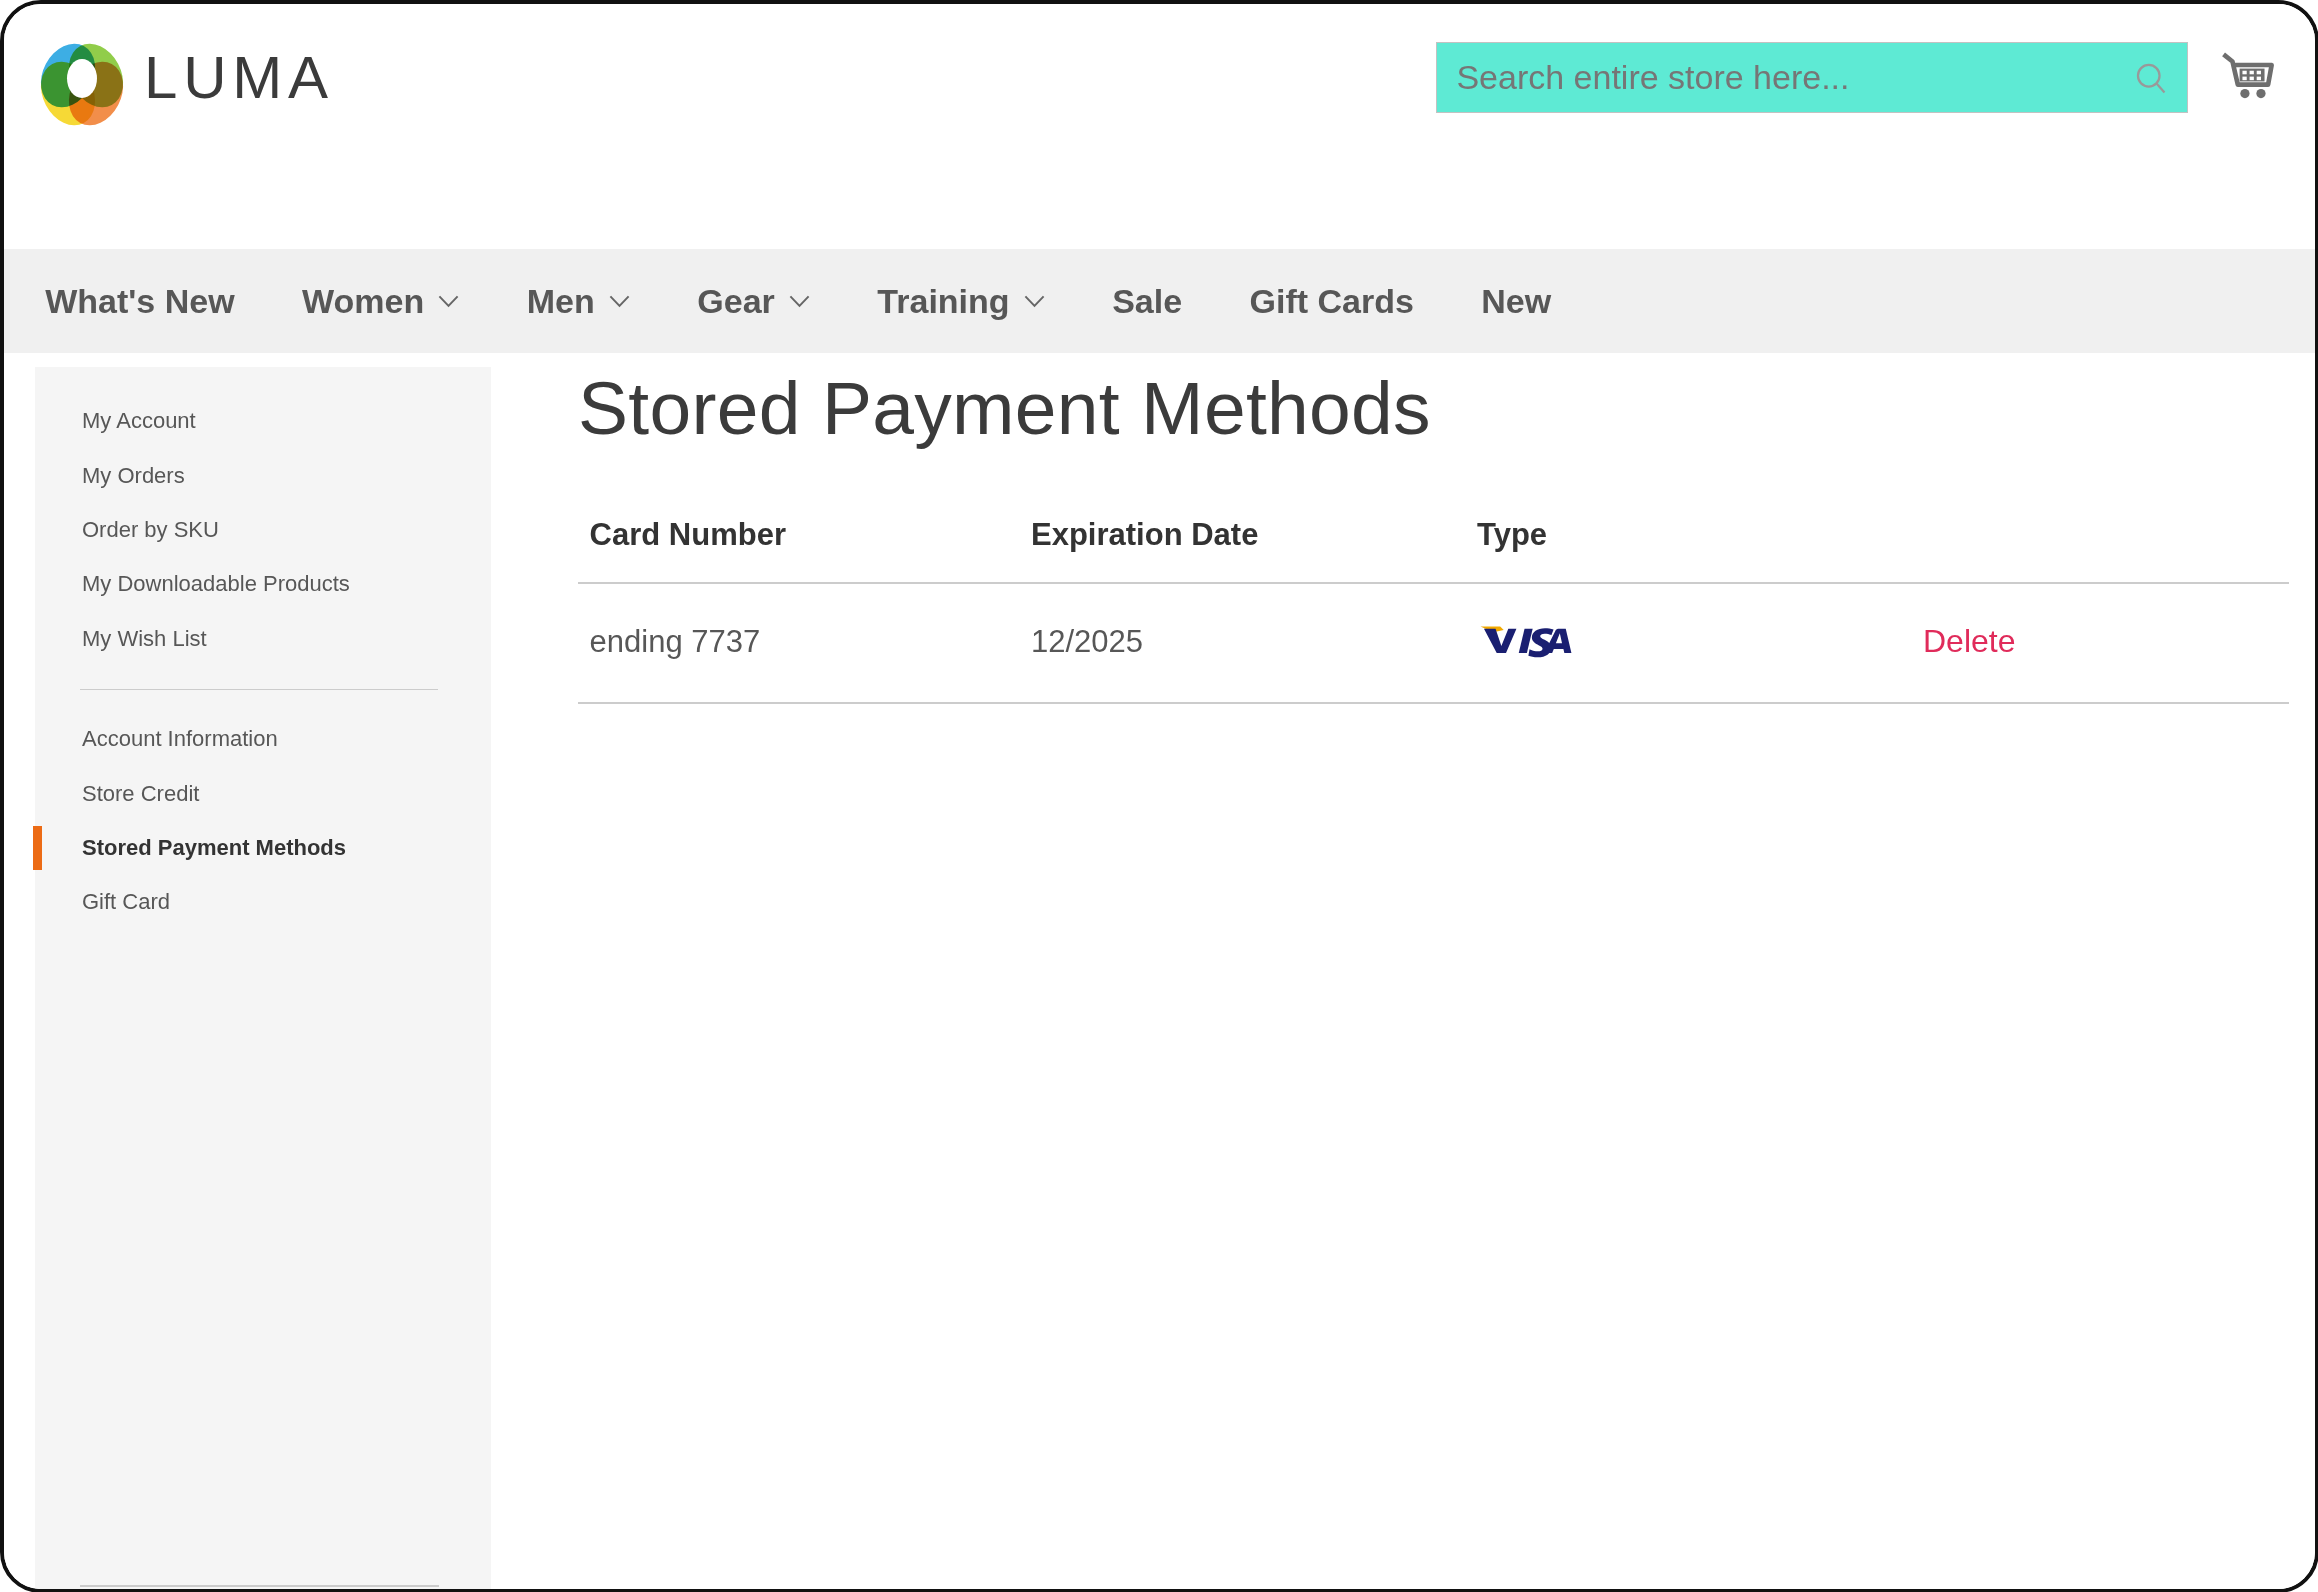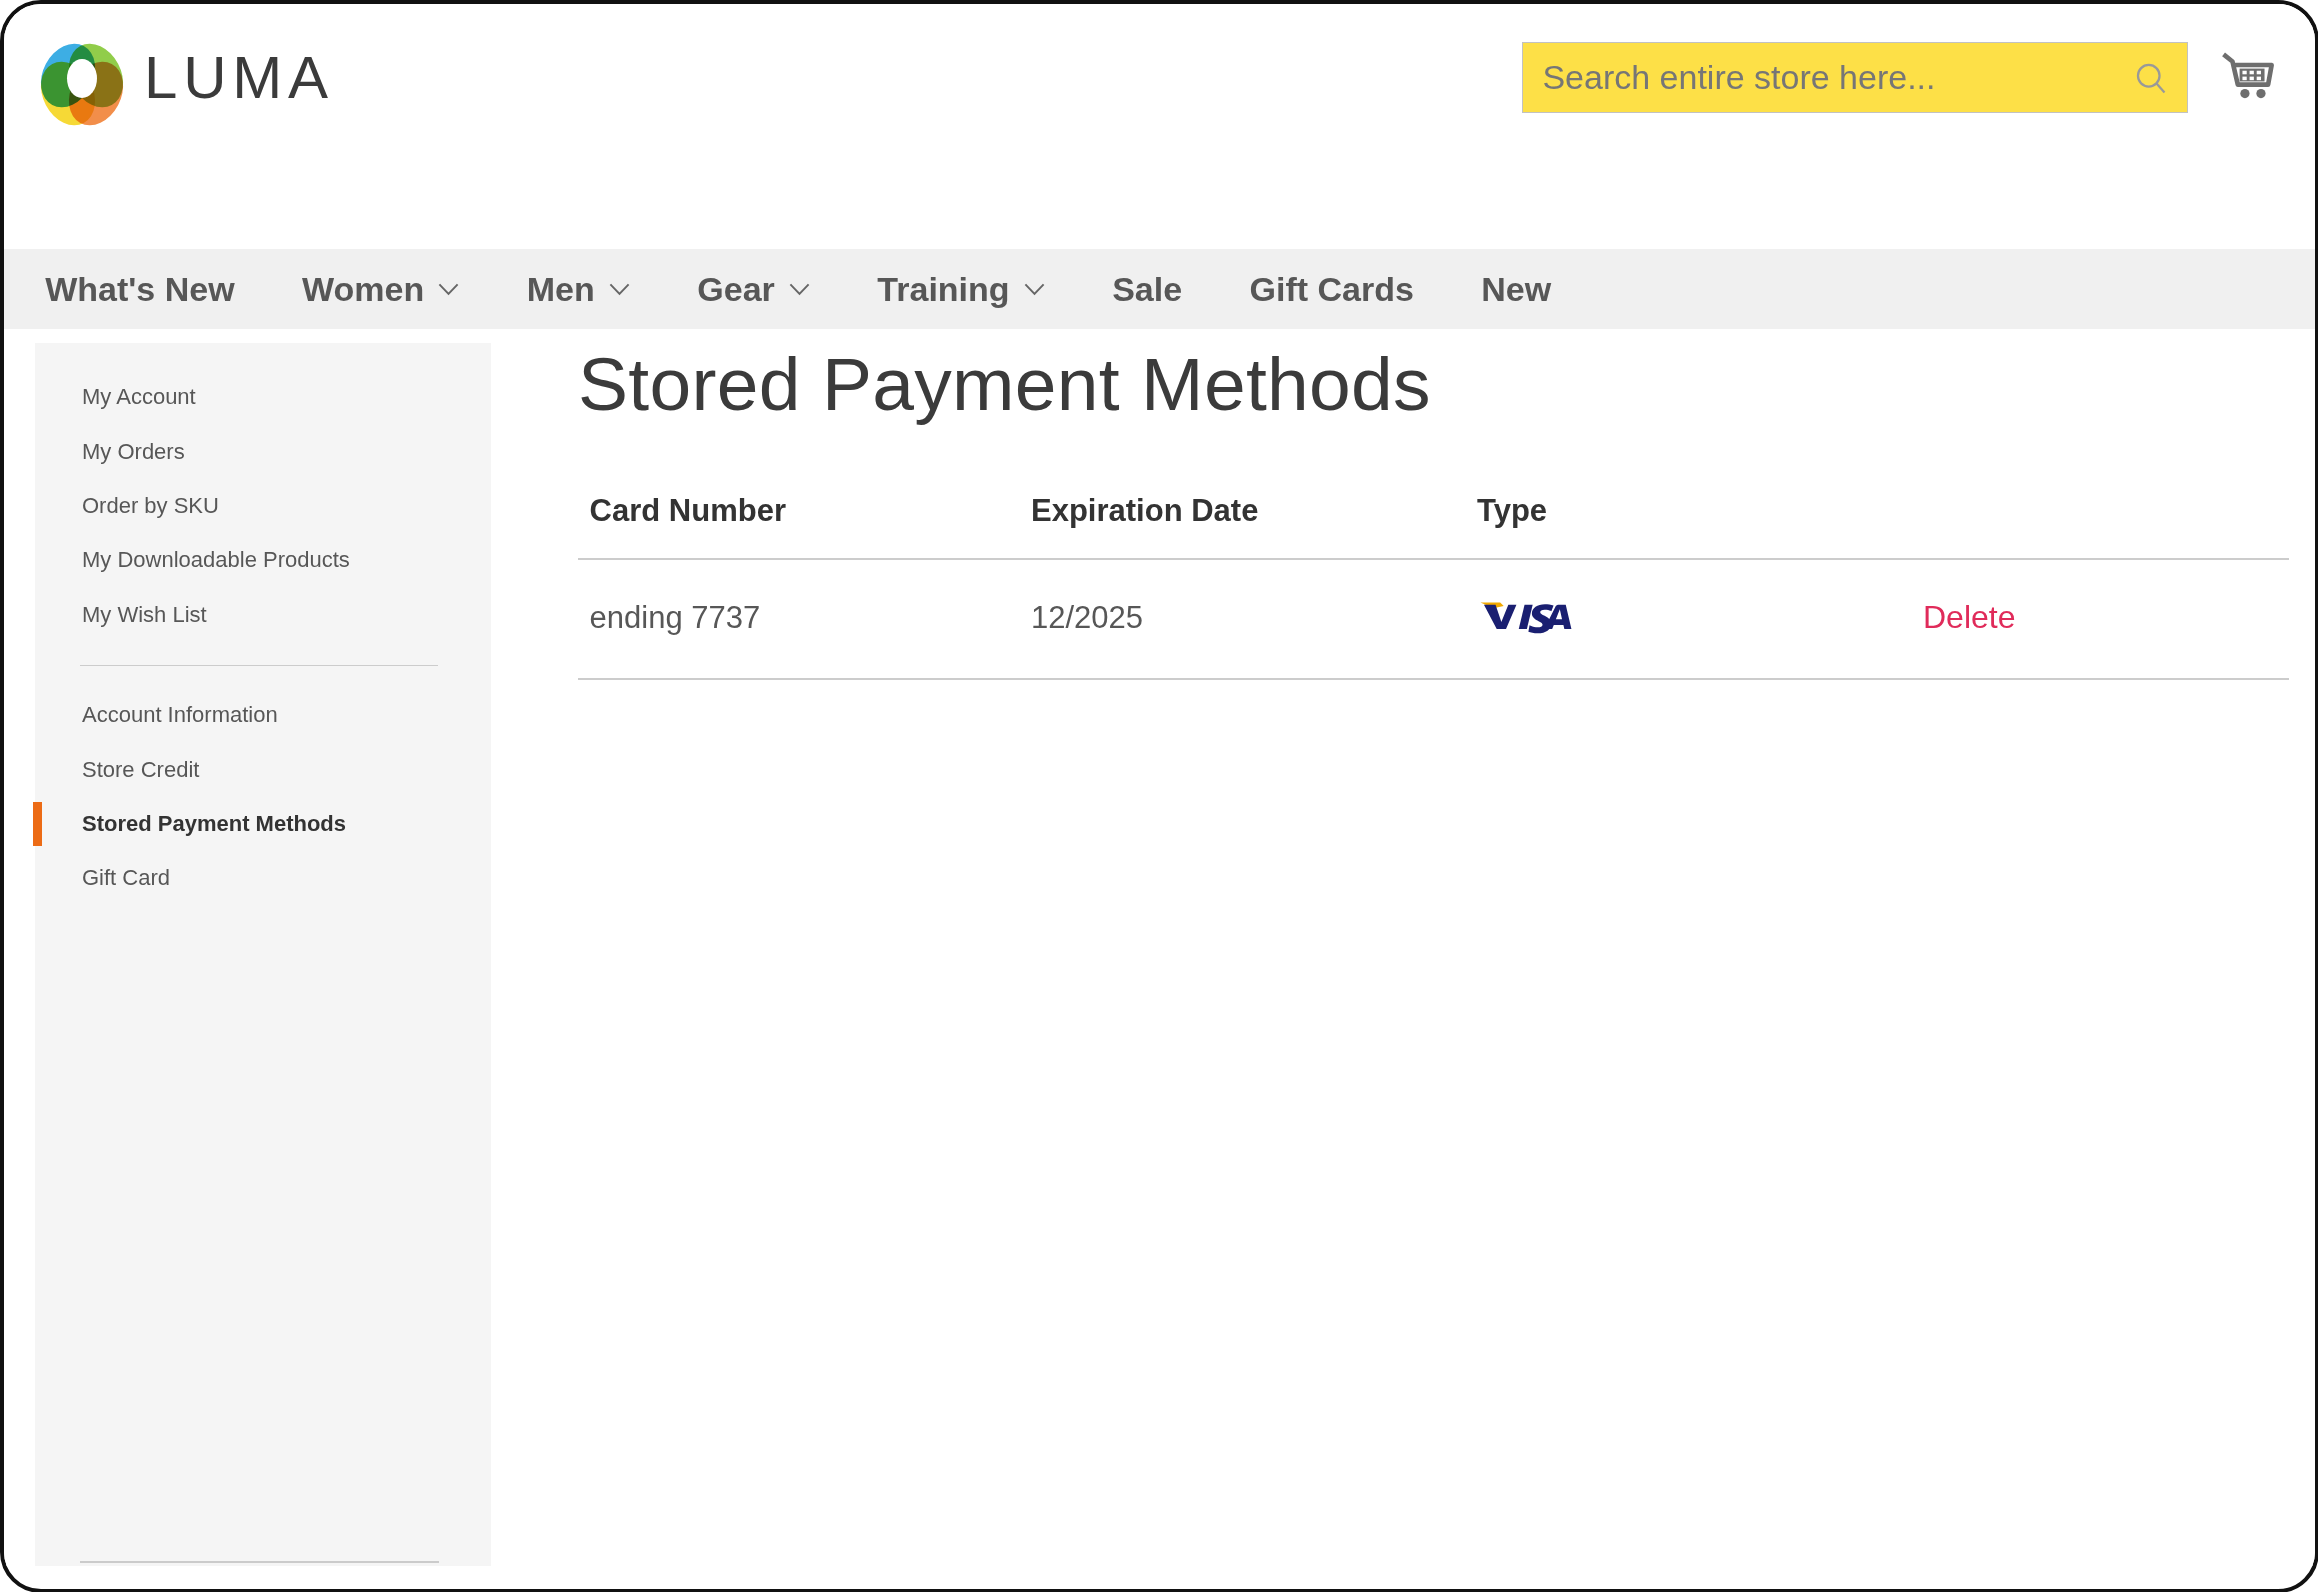--- a/index.html
+++ b/index.html
@@ -77,24 +77,24 @@
   .header-right {
     position: absolute;
     right: 38px;
     top: 38px;
     display: flex;
     align-items: center;
   }
 
   .search-wrap {
     position: relative;
-    width: 666px;
+    width: 752px;
     height: 71px;
     border: 1.3px solid #c2c2c2;
-    background: #fde047;
+    background: #5eead4;
     display: flex;
     align-items: center;
   }
   .search-input {
     width: 100%;
     height: 100%;
     border: 0;
     outline: none;
     background: transparent;
     font-family: "Liberation Sans", sans-serif;
@@ -114,21 +114,21 @@
   }
 
   .cart-icon {
     margin-left: 32px;
     width: 57px; height: 57px;
     display: block;
   }
 
   
   .main-nav {
-    height: 80px;
+    height: 104px;
     background: #f0f0f0;
     display: flex;
     align-items: center;
     padding-left: 27px;
   }
   .nav-item {
     display: flex;
     align-items: center;
     font-size: 34px;
     font-weight: bold;

